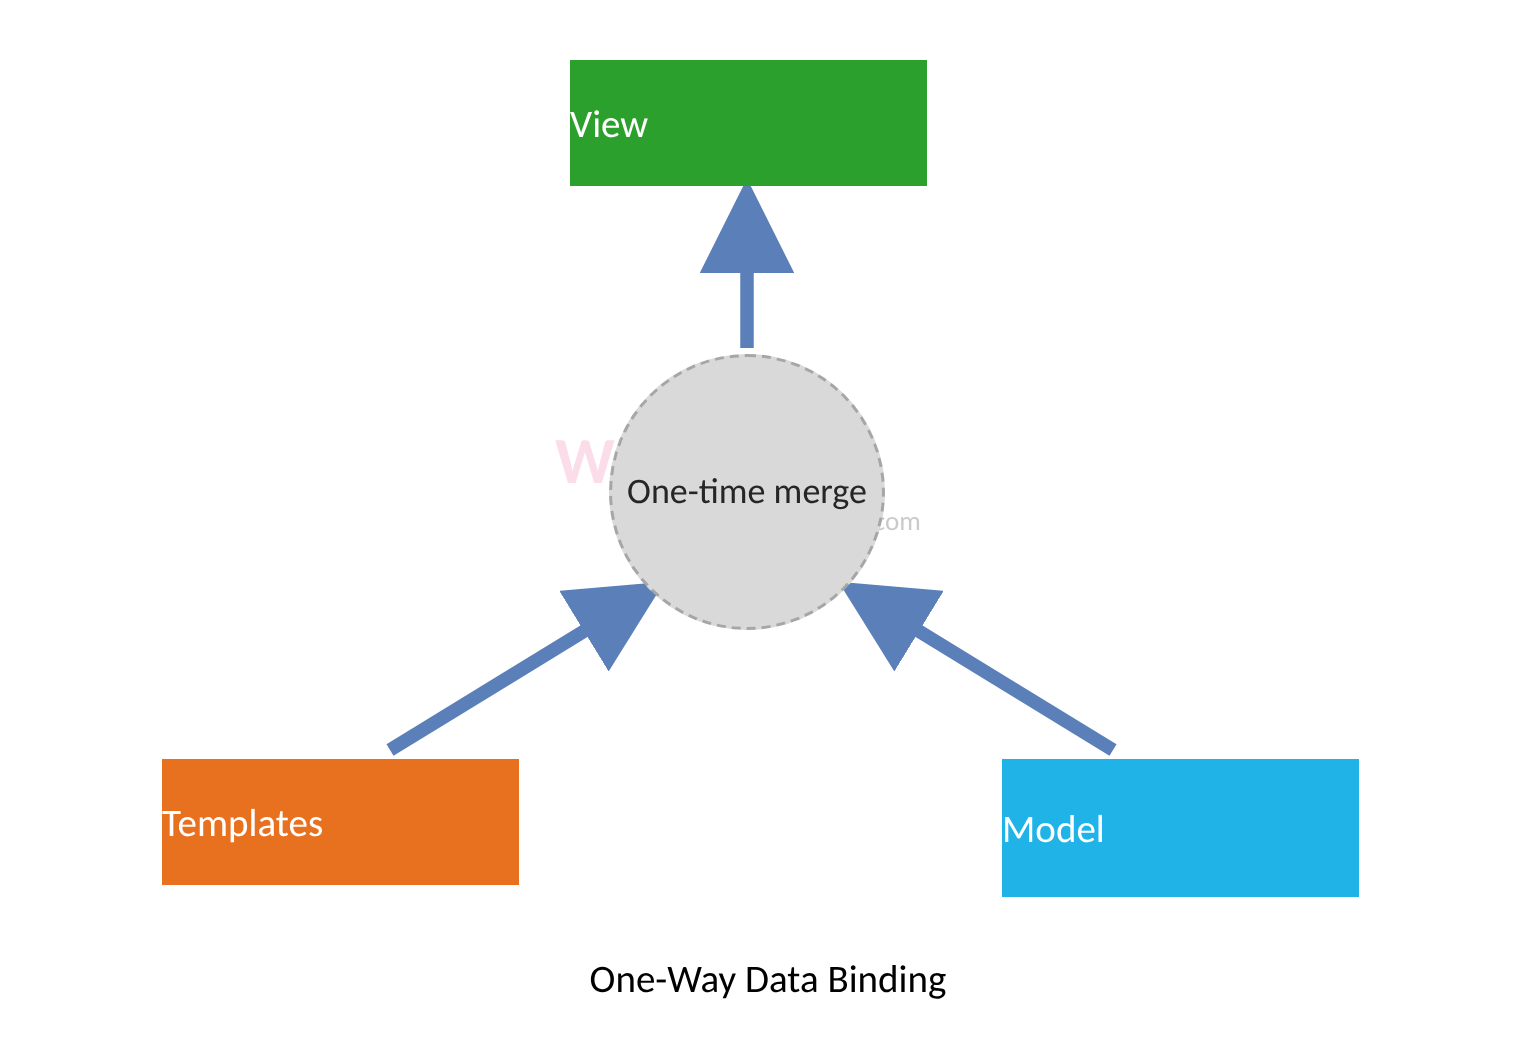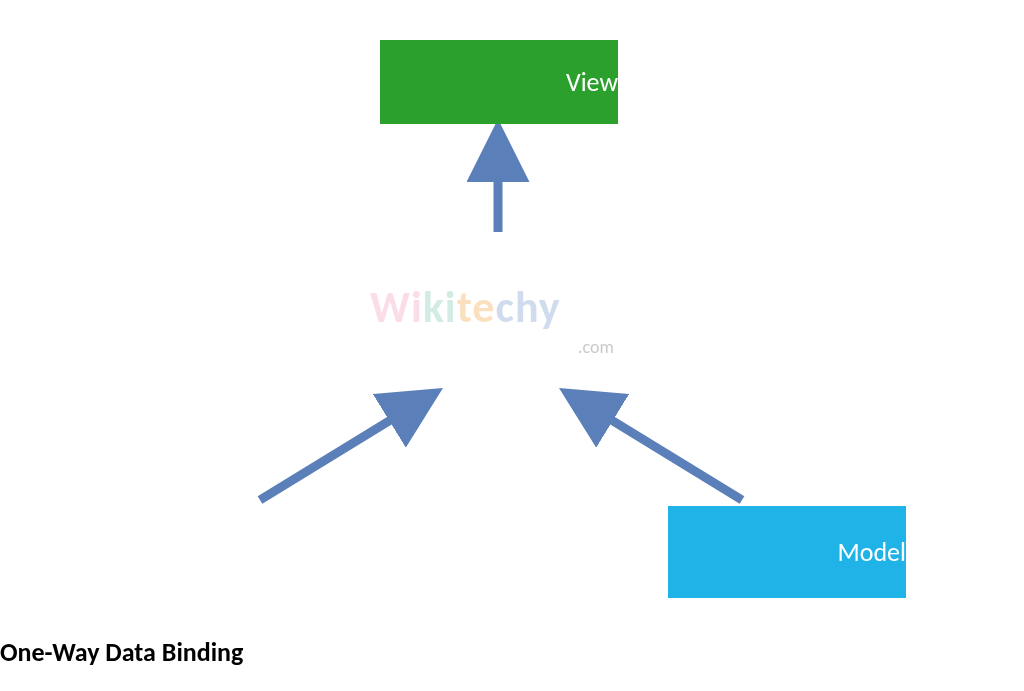--- a/index.html
+++ b/index.html
@@ -13,21 +13,21 @@
     }
     .diagram {
       position: relative;
       width: 100%;
       height: 100%;
     }
     .box {
       position: absolute;
       display: flex;
       align-items: center;
-      justify-content: flex-end;
+      justify-content: flex-start;
       color: #ffffff;
       font-size: 26px;
       font-weight: 400;
     }
     .box-view {
       left: 380px;
       top: 40px;
       width: 238px;
       height: 84px;
       background: #2CA02C;
@@ -62,22 +62,23 @@
       color: #262626;
       font-size: 24px;
       line-height: 1.3;
       padding: 10px;
     }
     .title {
       position: absolute;
       left: 0;
       right: 0;
       top: 636px;
+      text-align: center;
       font-size: 26px;
-      font-weight: 700;
+      font-weight: 400;
       color: #000000;
     }
     .watermark {
       position: absolute;
       left: 370px;
       top: 280px;
       font-size: 44px;
       font-weight: 700;
       letter-spacing: 1px;
       opacity: 0.35;
@@ -126,21 +127,27 @@
 
   <div class="watermark">
     <span class="w1">Wi</span><span class="w2">ki</span><span class="w3">te</span><span class="w4">chy</span>
   </div>
   <div class="watermark-sub">.com</div>
 
   <div class="box box-view">
     <span>View</span>
   </div>
 
+  <div class="circle">
+    <span>One-time merge</span>
+  </div>
 
+  <div class="box box-templates">
+    <span>Templates</span>
+  </div>
 
   <div class="box box-model">
     <span>Model</span>
   </div>
 
   <div class="title">One-Way Data Binding</div>
 
 </div>
 
 </body></html>

